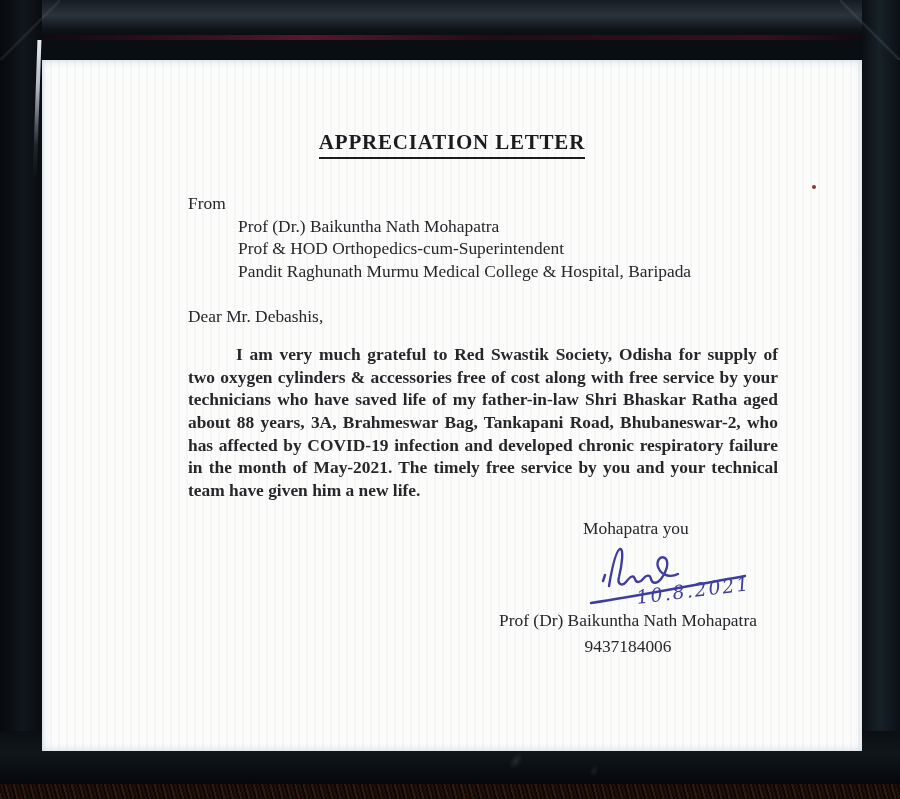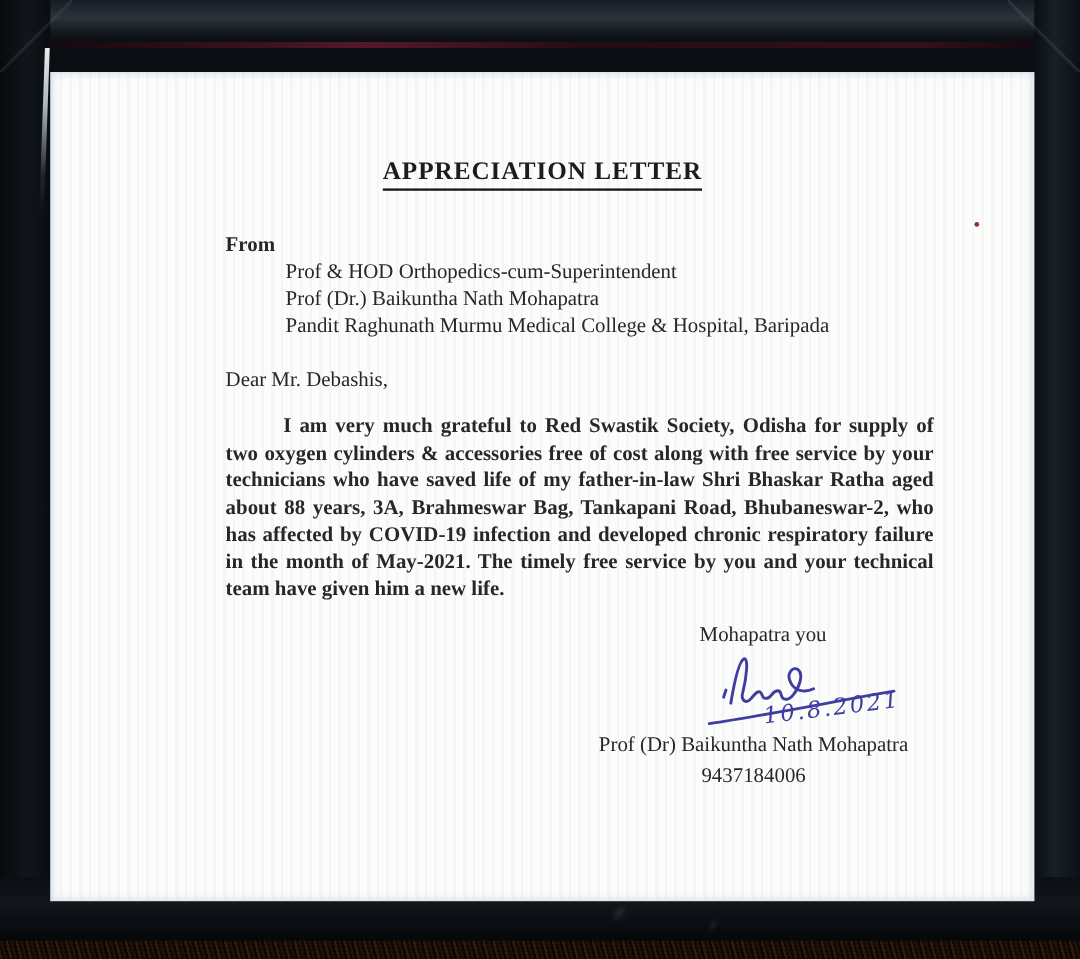--- a/index.html
+++ b/index.html
@@ -42,21 +42,21 @@
     box-shadow:inset 0 0 9px rgba(165,190,212,.55), inset 0 0 1px #cfd9e0;
     color:#26262b;margin-top:16px;}
   .paper-speck{position:absolute;left:770px;top:125px;width:4px;height:4px;border-radius:50%;
     background:#8a3434;}
 
   
   .title-wrap{padding-top:70px;text-align:center;}
   .letter-title{display:inline-block;font-size:21px;font-weight:bold;letter-spacing:.8px;
     color:#1c1c20;border-bottom:2.5px solid #1c1c20;padding-bottom:2px;}
   .letter-content{padding:0 84px 0 146px;font-size:17.4px;line-height:1.3;}
-  .from-label{margin-top:33px;font-weight:bold;}
+  .from-label{margin-top:33px;}
   .from-lines{margin-left:50px;}
   .salutation{margin-top:22px;}
   .body-para{margin:14px 0 0 0;text-align:justify;text-indent:48px;font-weight:bold;}
   .closing{margin-top:15px;margin-left:395px;}
   .closing-line{margin-top:14px;}
   .sig-wrap{position:relative;height:66px;margin-top:4px;}
   .signature-ink{position:absolute;left:400px;top:2px;}
   .handwritten-date{position:absolute;left:448px;top:35px;color:#3f3da0;
     font-style:italic;font-size:19px;letter-spacing:2px;transform:rotate(-7deg);
     font-family:"DejaVu Serif","Liberation Serif",serif;}
@@ -79,22 +79,22 @@
   <div class="letter-paper">
     <div class="paper-speck"></div>
 
     <div class="title-wrap">
       <span class="letter-title">APPRECIATION LETTER</span>
     </div>
 
     <div class="letter-content">
       <div class="from-label">From</div>
       <div class="from-lines">
+        <div>Prof (Dr.) Baikuntha Nath Mohapatra</div>
         <div>Prof &amp; HOD Orthopedics-cum-Superintendent</div>
-        <div>Prof (Dr.) Baikuntha Nath Mohapatra</div>
         <div>Pandit Raghunath Murmu Medical College &amp; Hospital, Baripada</div>
       </div>
 
       <div class="salutation">Dear Mr. Debashis,</div>
 
       <p class="body-para" style="margin-top:16px">I am very much grateful to Red Swastik Society, Odisha for supply of two oxygen cylinders &amp; accessories free of cost along with free service by your technicians who have saved life of my father-in-law Shri Bhaskar Ratha aged about 88 years, 3A, Brahmeswar Bag, Tankapani Road, Bhubaneswar-2, who has affected by COVID-19 infection and developed chronic respiratory failure in the month of May-2021. The timely free service by you and your technical team have given him a new life.</p>
 
       <div class="closing">
         <div class="closing-line">Mohapatra you</div>
       </div>

